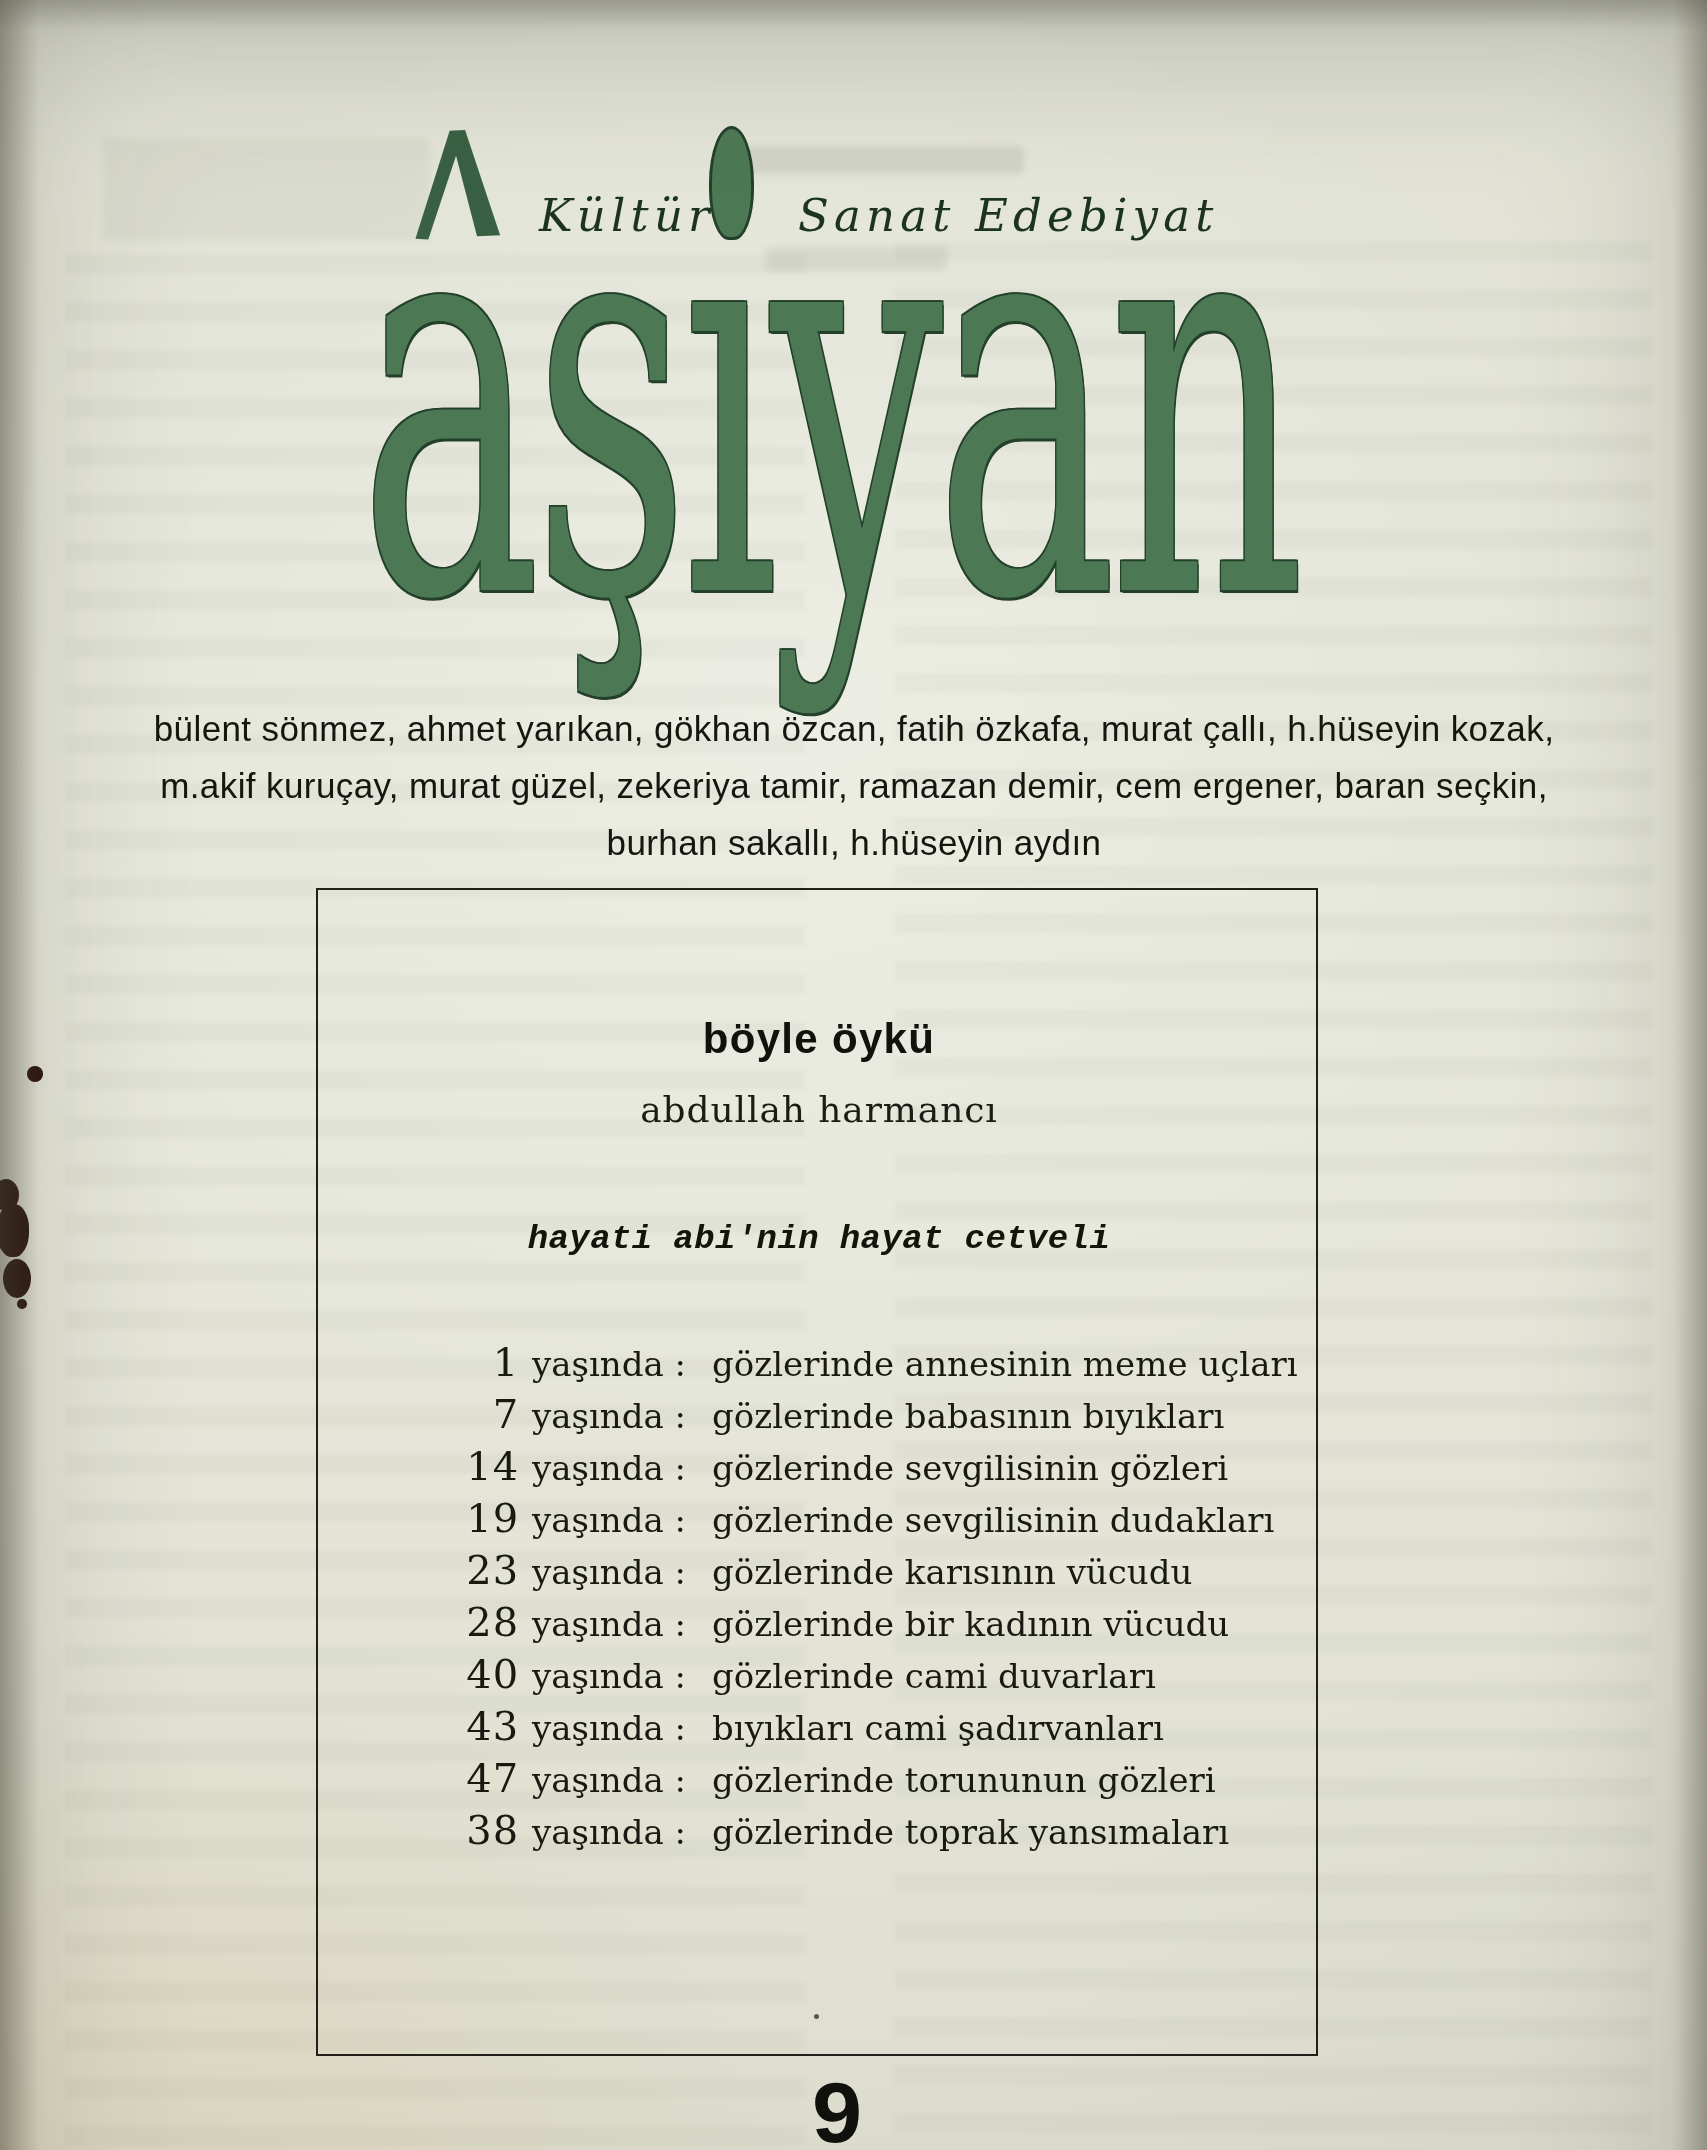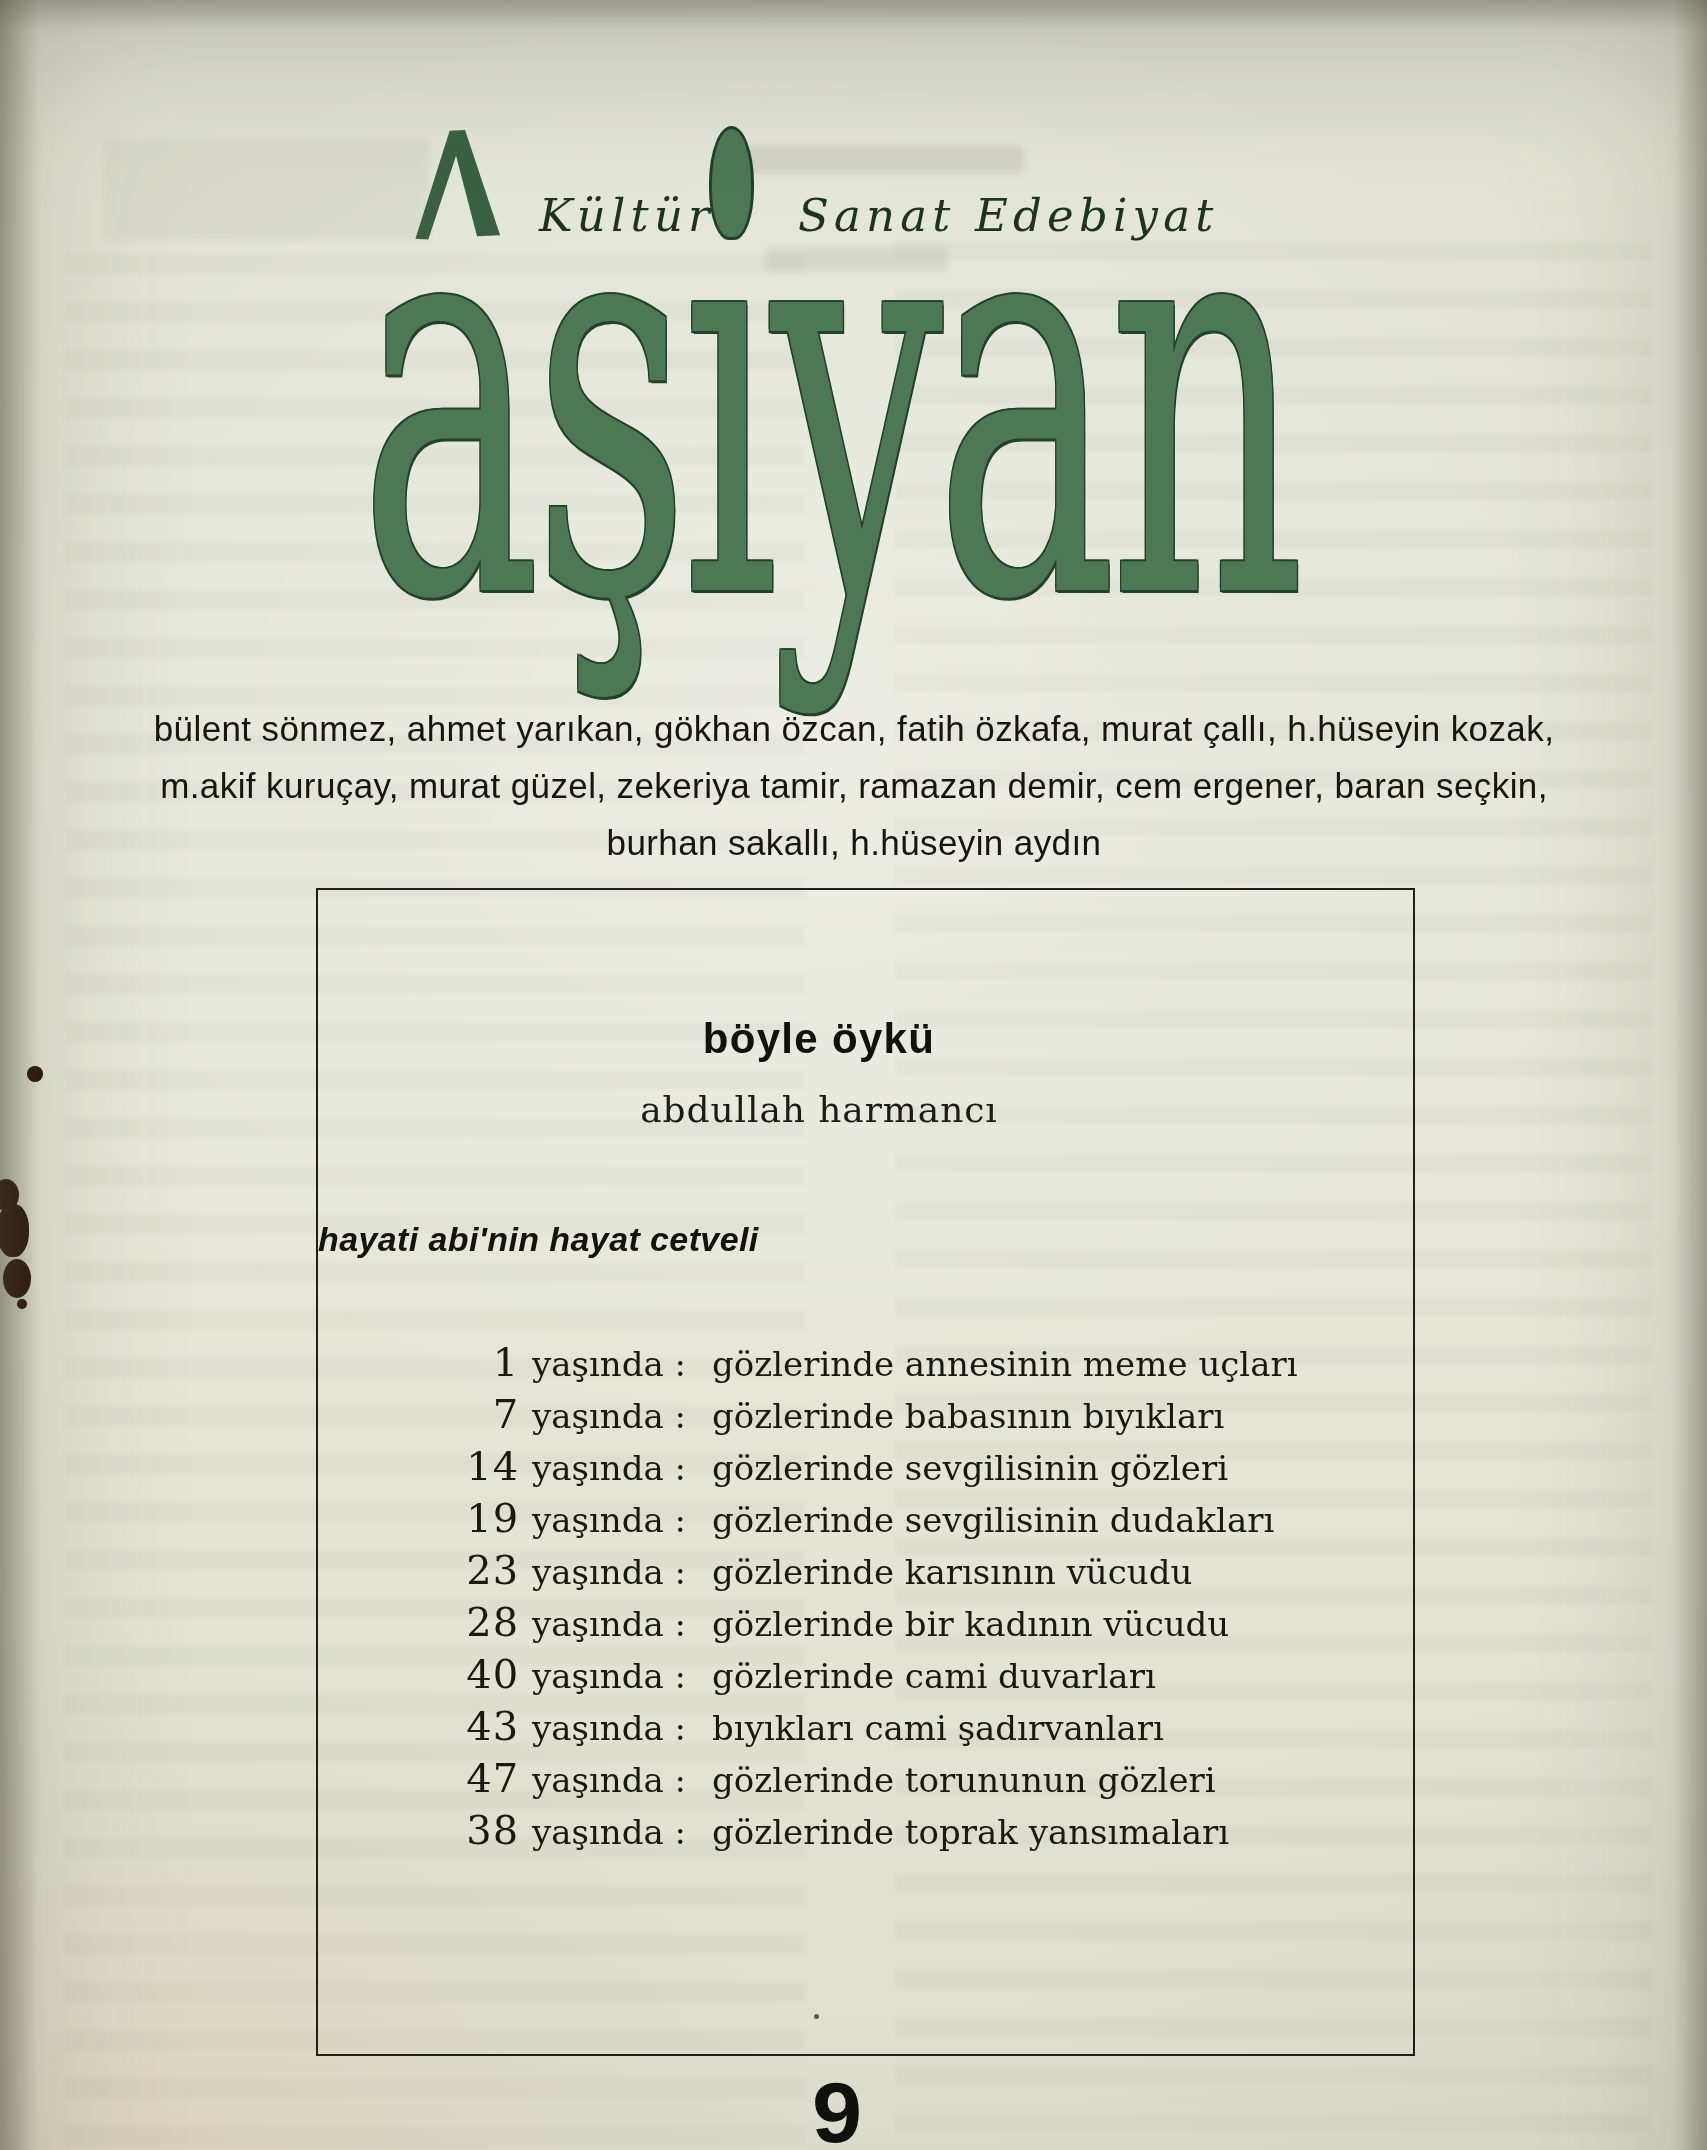--- a/index.html
+++ b/index.html
@@ -65,35 +65,35 @@
 
   
   .contributors{
     position:absolute;left:0;top:700px;width:1708px;
     text-align:center;font-size:35px;line-height:57px;
     color:#16160f;letter-spacing:0.4px;
   }
 
   
   .feature-box{
-    position:absolute;left:316px;top:888px;width:1099px;height:1168px;
+    position:absolute;left:316px;top:888px;width:1002px;height:1168px;
     border:2.2px solid #201f18;box-sizing:border-box;
   }
   .section-title{
     position:absolute;left:0;top:125px;width:1002px;text-align:center;
     font-size:42px;font-weight:bold;letter-spacing:1.3px;color:#12120c;
   }
   .author-name{
     position:absolute;left:0;top:199px;width:1002px;text-align:center;
     font-family:"DejaVu Serif", serif;
     font-size:36px;color:#1c1c14;letter-spacing:0.9px;
   }
   .poem-title{
-    position:absolute;left:0;top:330px;width:1002px;
-    font-family:Liberation Sans, sans-serif;font-style:italic;font-weight:bold;
+    position:absolute;left:0;top:330px;width:1002px;text-align:center;
+    font-family:Liberation Mono, monospace;font-style:italic;font-weight:bold;
     font-size:34px;color:#14140d;letter-spacing:0.4px;
   }
   .life-chart{position:absolute;left:127px;top:446px;}
   .poem-row{
     height:52px;line-height:52px;white-space:nowrap;
     font-family:"DejaVu Serif", serif;font-size:34px;color:#191912;
   }
   .age-value{display:inline-block;width:74px;text-align:right;font-size:40px;letter-spacing:0.9px;}
   .age-label{margin-left:13px;}
   .entry-text{margin-left:26px;}

